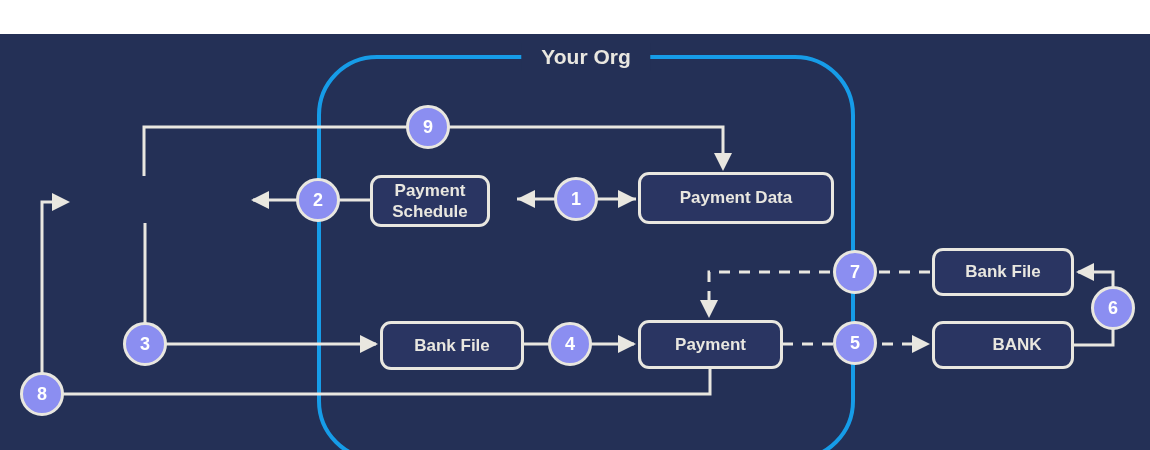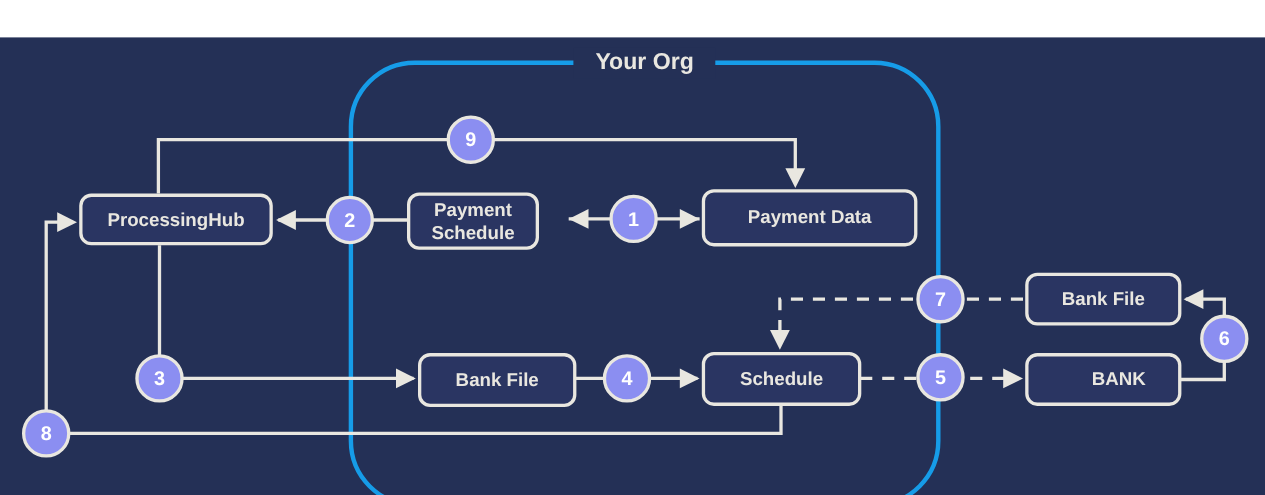--- a/index.html
+++ b/index.html
@@ -84,29 +84,28 @@
 
     <path class="edge dashed" d="M930,238 L709,238 L709,266"></path>
     <polygon class="arrowhead" points="709,284 700,266 718,266"></polygon>
 
     <path class="edge" d="M710,334 L710,360 L42,360 L42,168 L66,168"></path>
     <polygon class="arrowhead" points="70,168 52,159 52,177"></polygon>
   </svg>
 
   <div class="org-title">Your Org</div>
 
-  <div class="node" style="left:72px;top:142px;width:176px;height:47px;">ProcessingHub</div>
 
   <div class="node" style="left:370px;top:141px;width:120px;height:52px;">Payment Schedule</div>
 
   <div class="node" style="left:638px;top:138px;width:196px;height:52px;">Payment Data</div>
 
   <div class="node" style="left:380px;top:287px;width:144px;height:49px;">Bank File</div>
 
-  <div class="node" style="left:638px;top:286px;width:145px;height:49px;">Schedule</div>
+  <div class="node" style="left:638px;top:286px;width:145px;height:49px;">Payment</div>
 
   <div class="node" style="left:932px;top:214px;width:142px;height:48px;">Bank File</div>
 
   <div class="node" style="left:932px;top:287px;width:142px;height:48px;padding-left:36px;">BANK</div>
 
   <div class="step" style="left:576px;top:165px;">1</div>
   <div class="step" style="left:318px;top:166px;">2</div>
   <div class="step" style="left:145px;top:310px;">3</div>
   <div class="step" style="left:570px;top:310px;">4</div>
   <div class="step" style="left:855px;top:309px;">5</div>

